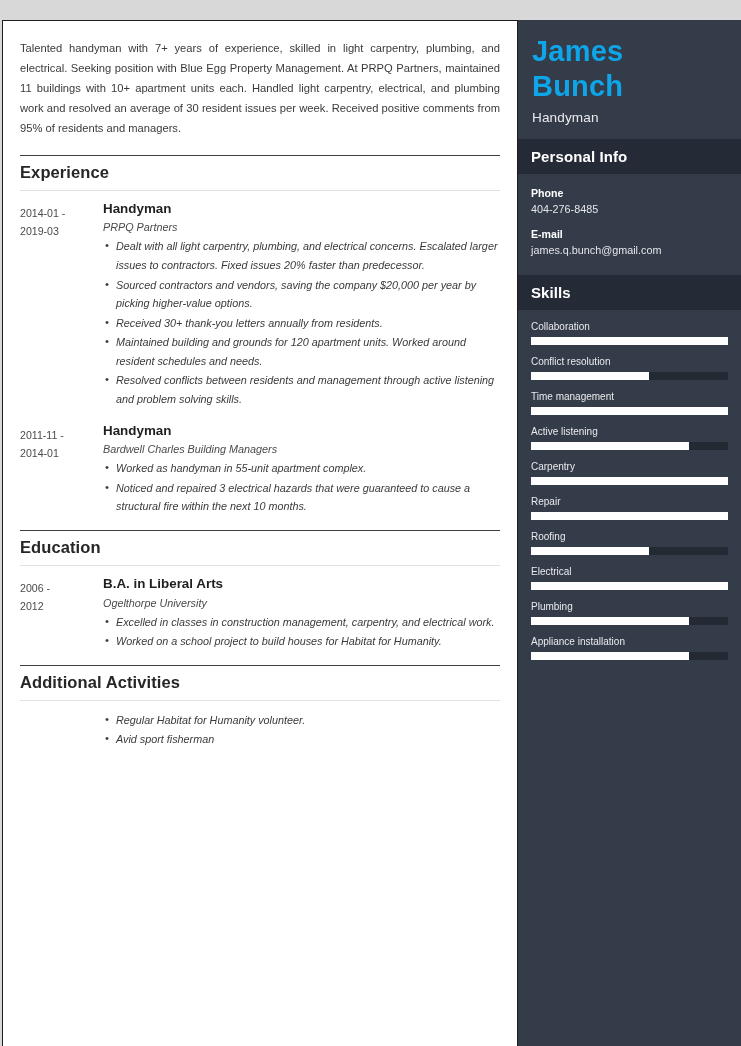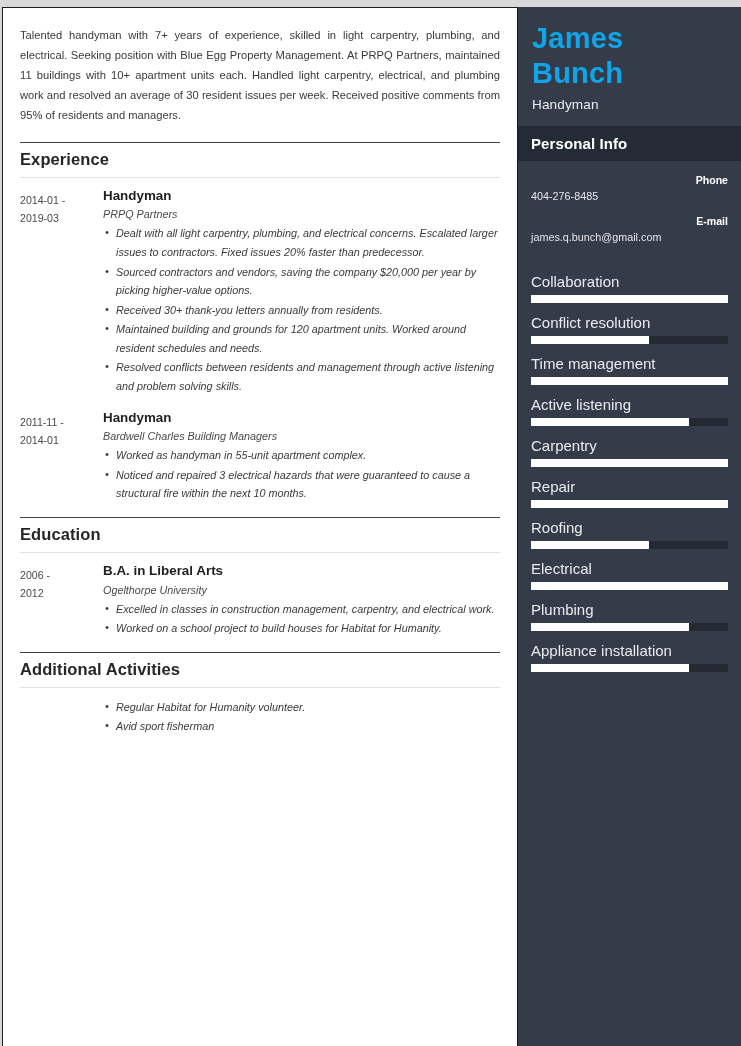--- a/index.html
+++ b/index.html
@@ -10,21 +10,21 @@
     background: #d8d8d8;
     font-family: "Liberation Sans", sans-serif;
   }
 
   .page {
     position: relative;
     width: 741px;
     height: 843px;
     display: flex;
     background: #d8d8d8;
-    padding: 7px 0 2px 2px;
+    padding: 20px 0 2px 2px;
   }
 
   
   .main {
     width: 516px;
     height: 1042px;
     background: #ffffff;
     border: 1px solid #1c1c1c;
     border-right: 1px solid #1c1c1c;
     padding: 18px 17px 0 17px;
@@ -139,35 +139,34 @@
     color: #ffffff;
   }
 
   .sb-body { padding: 13px 13px 6px 13px; }
 
   .contact-label {
     font-size: 10.6px;
     font-weight: bold;
     color: #ffffff;
     margin-bottom: 4px;
-    text-align: right;
   }
 
   .contact-value {
     font-size: 10.8px;
     color: #e4e6ea;
     margin-bottom: 13px;
   }
 
   .skills-body { padding: 11px 13px 10px 13px; }
 
   .skill { margin-bottom: 11px; }
 
   .skill-label {
-    font-size: 15px;
+    font-size: 10px;
     color: #e9ebee;
     margin-bottom: 5px;
   }
 
   .skill-track {
     position: relative;
     height: 8px;
     width: 100%;
     background: #242a34;
   }
@@ -268,20 +267,21 @@
 
     <div class="sb-bar">Personal Info</div>
 
     <div class="sb-body">
       <div class="contact-label">Phone</div>
       <div class="contact-value">404-276-8485</div>
       <div class="contact-label">E-mail</div>
       <div class="contact-value">james.q.bunch@gmail.com</div>
     </div>
 
+    <div class="sb-bar">Skills</div>
 
     <div class="skills-body">
       <div class="skill">
         <div class="skill-label">Collaboration</div>
         <div class="skill-track">
           <div class="skill-fill" style="width: 100%;"></div>
         </div>
       </div>
       <div class="skill">
         <div class="skill-label">Conflict resolution</div>

